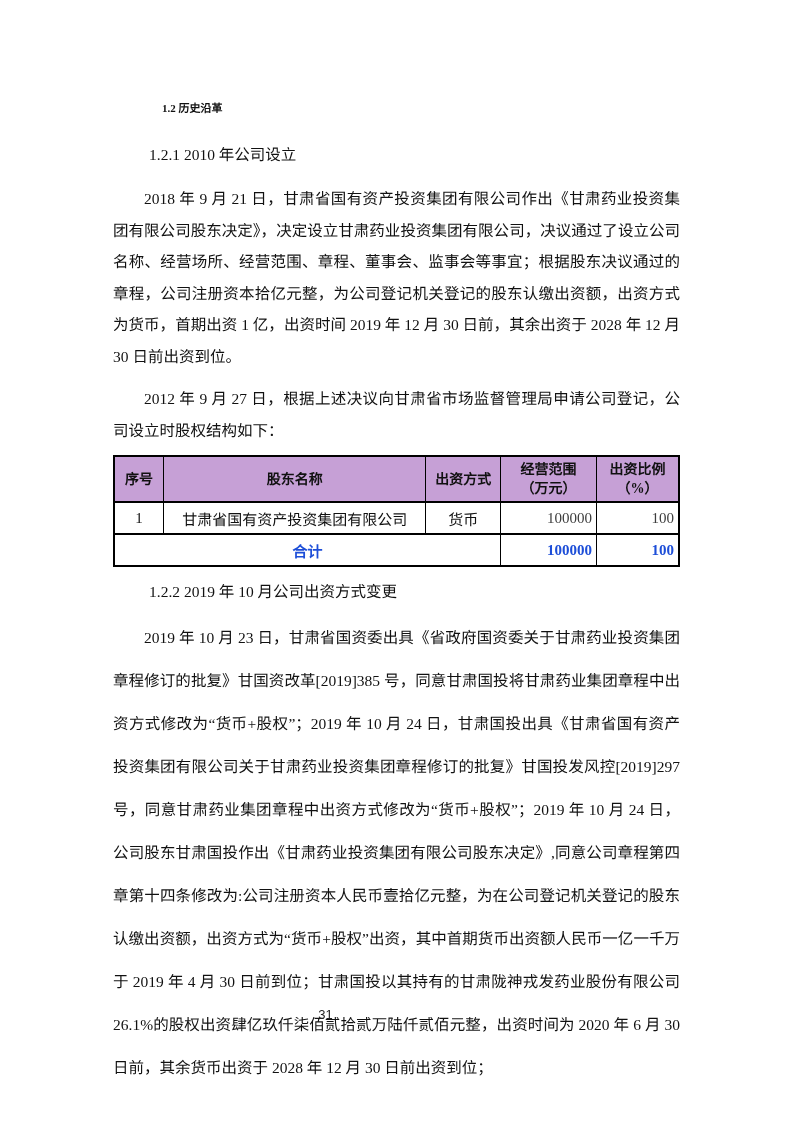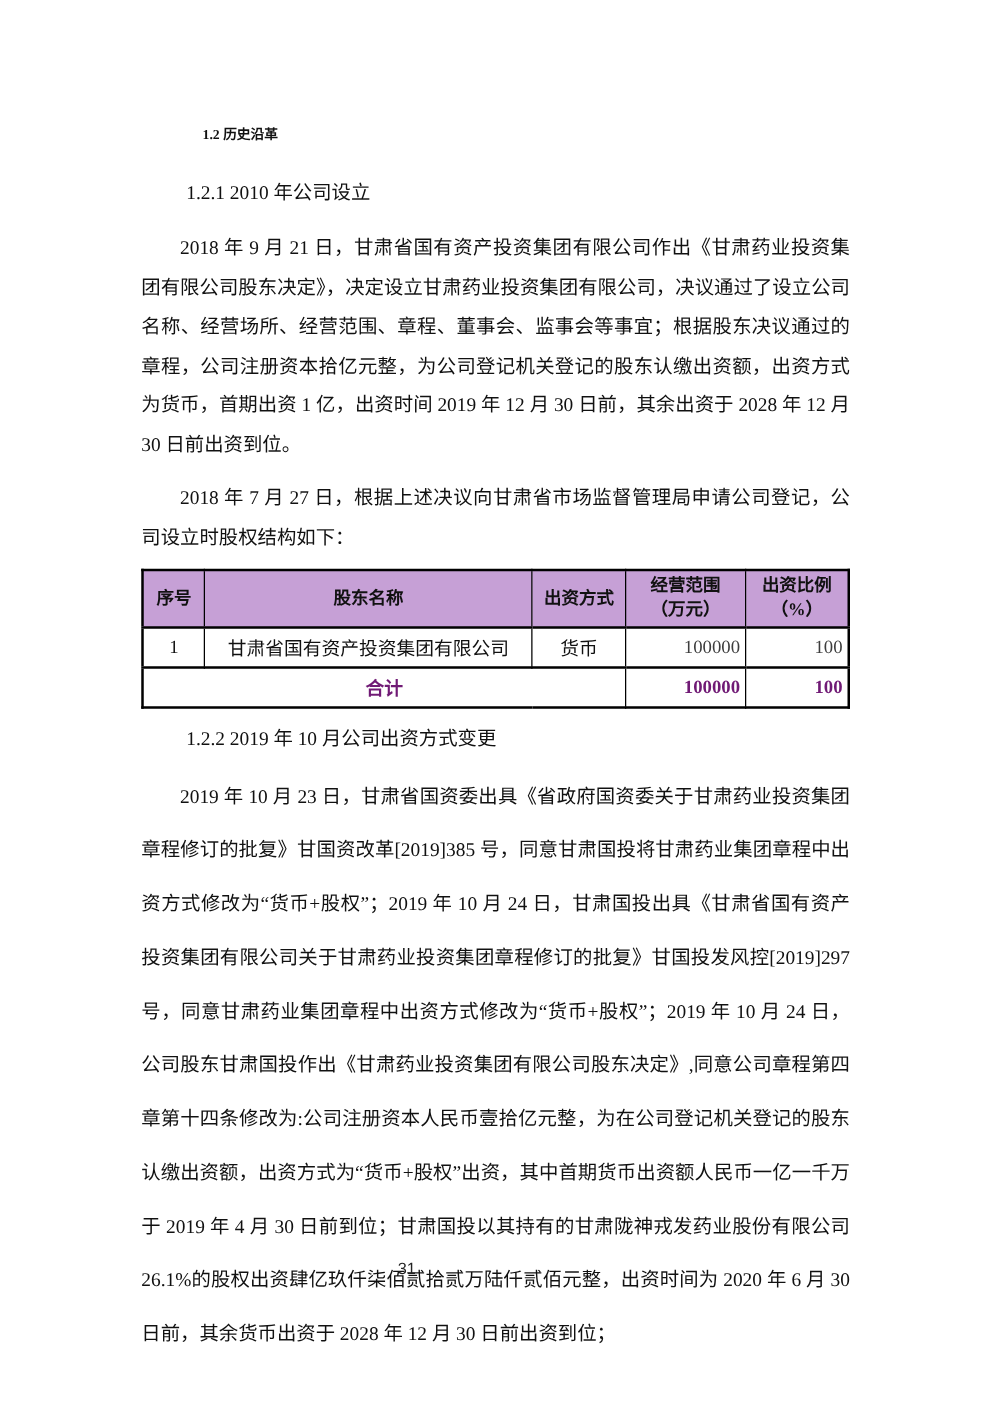--- a/index.html
+++ b/index.html
@@ -65,21 +65,21 @@
   }
   table.shareholders td {
     border: 1px solid #000000;
     font-size: 15px;
     height: 32px;
     vertical-align: middle;
     padding: 2px 4px;
   }
   td.c { text-align: center; }
   td.num { text-align: right; padding-right: 11px; color: #3d3d3d; }
-  tr.total-row td { border-top: 2px solid #000000; font-weight: bold; color: #701a75; }
+  tr.total-row td { border-top: 2px solid #000000; font-weight: bold; color: #1d4ed8; }
   tr.total-row td.c { font-size: 15px; }
   .page-footer {
     position: absolute;
     top: 1007px;
     left: 0;
     width: 651px;
     text-align: center;
     font-family: "Liberation Sans", "DejaVu Sans", sans-serif;
     font-size: 13px;
     color: #222222;
@@ -90,21 +90,21 @@
 
 <div class="page">
   <div class="content">
 
     <div class="h2">1.2 历史沿革</div>
 
     <div class="h3">1.2.1 2010 年公司设立</div>
 
     <p class="para">2018 年 9 月 21 日，甘肃省国有资产投资集团有限公司作出《甘肃药业投资集团有限公司股东决定》，决定设立甘肃药业投资集团有限公司，决议通过了设立公司名称、经营场所、经营范围、章程、董事会、监事会等事宜；根据股东决议通过的章程，公司注册资本拾亿元整，为公司登记机关登记的股东认缴出资额，出资方式为货币，首期出资 1 亿，出资时间 2019 年 12 月 30 日前，其余出资于 2028 年 12 月 30 日前出资到位。</p>
 
-    <p class="para para-2">2018 年 7 月 27 日，根据上述决议向甘肃省市场监督管理局申请公司登记，公司设立时股权结构如下：</p>
+    <p class="para para-2">2012 年 9 月 27 日，根据上述决议向甘肃省市场监督管理局申请公司登记，公司设立时股权结构如下：</p>
 
     <table class="shareholders">
       <colgroup>
         <col style="width: 8.8%">
         <col style="width: 46.4%">
         <col style="width: 13.2%">
         <col style="width: 17.0%">
         <col style="width: 14.6%">
       </colgroup>
       <thead>

